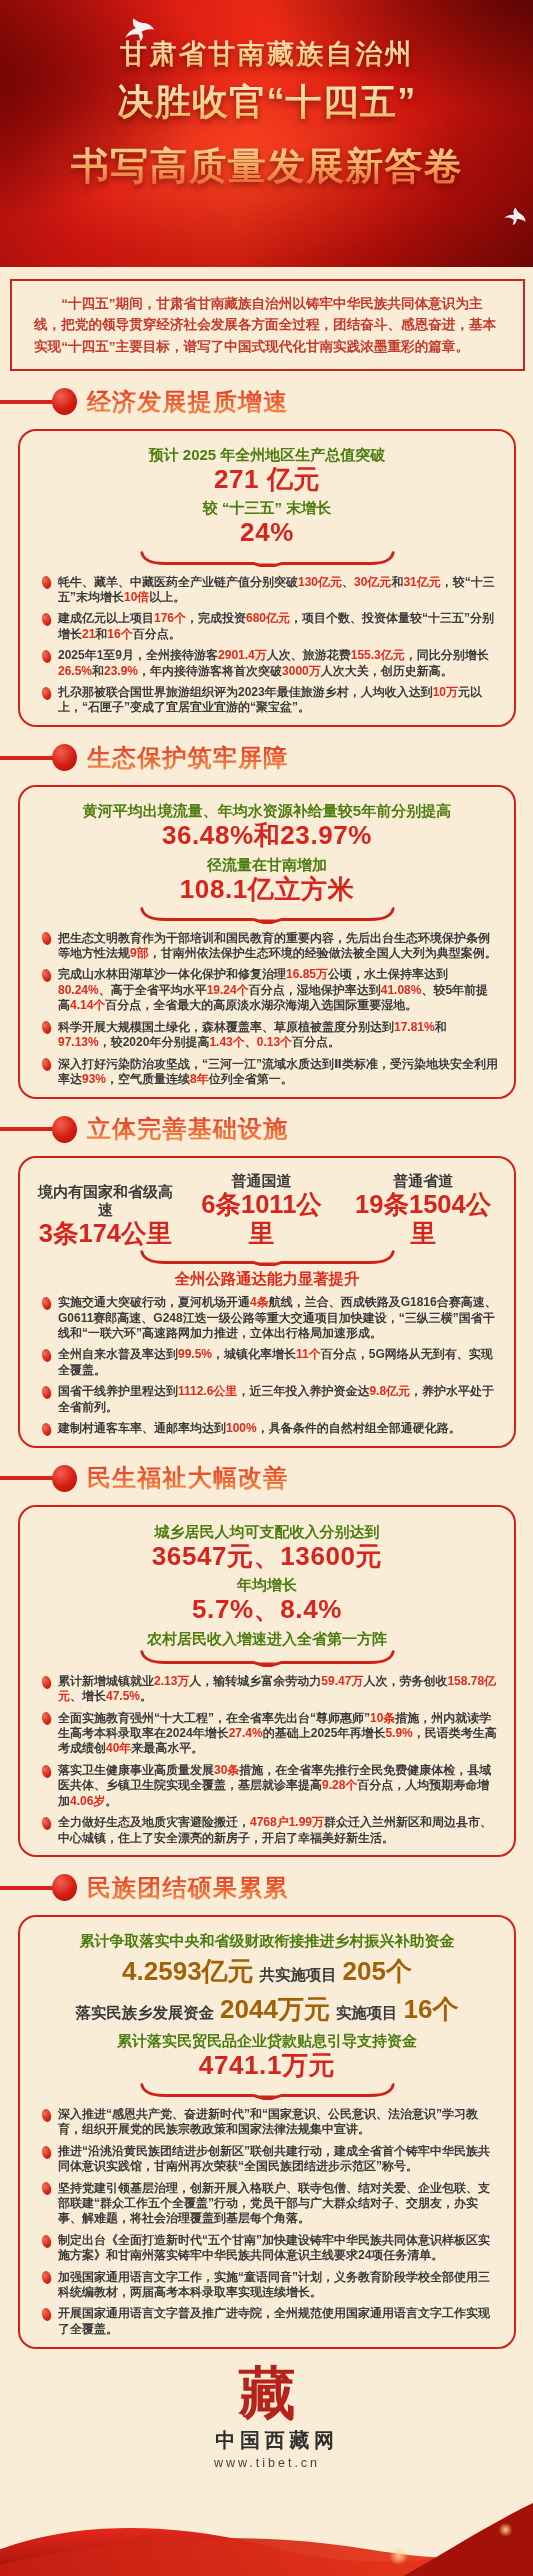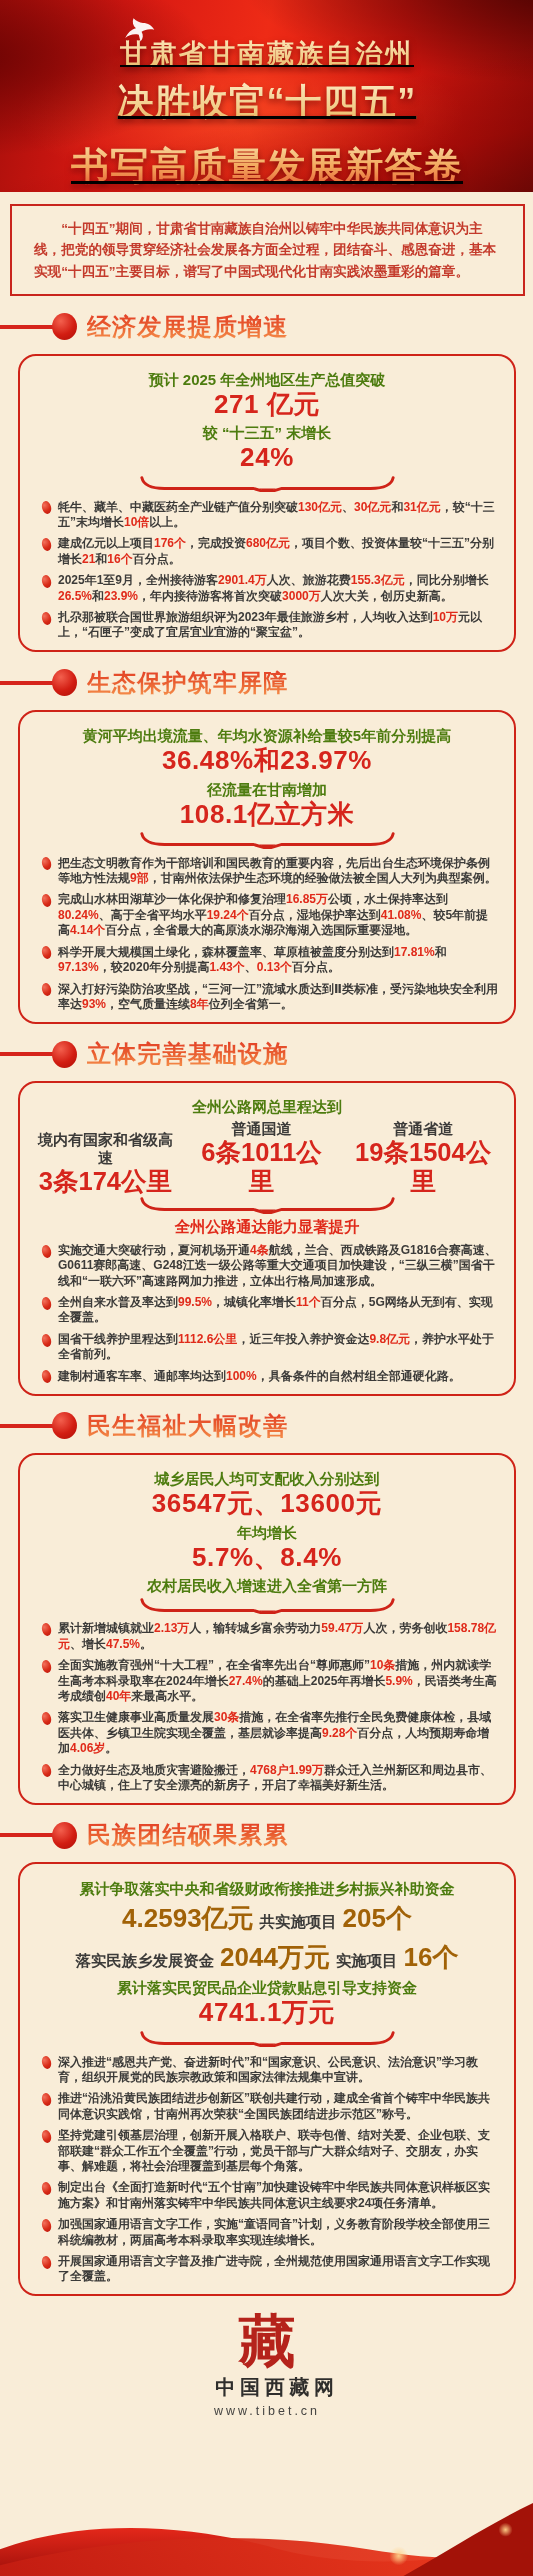--- a/index.html
+++ b/index.html
@@ -1,25 +1,25 @@
 <!DOCTYPE html>
 <html style="font-size:9.5px"><head>
 <meta charset="utf-8">
 <style>
   html,body{margin:0;padding:0;background:#f9edd8;}
   .poster{position:relative;width:534px;height:2576px;margin:0 auto;overflow:hidden;
           background:#f9edd8;font-family:"Liberation Sans","DejaVu Sans",sans-serif;font-weight:700;}
   
-  .hero{position:relative;height:192px;text-align:center;overflow:hidden;
+  .hero{position:relative;height:267px;text-align:center;overflow:hidden;
     background:
       linear-gradient(165deg, rgba(255,255,255,0) 55%, rgba(120,0,0,.30) 80%, rgba(60,0,0,.45) 100%),
       radial-gradient(140% 120% at 108% -10%, rgba(55,0,0,.85) 0%, rgba(55,0,0,0) 45%),
       radial-gradient(120% 130% at -8% 30%, rgba(100,2,2,.9) 0%, rgba(100,2,2,0) 40%),
       radial-gradient(60% 55% at 45% 60%, rgba(255,95,45,.45) 0%, rgba(255,95,45,0) 70%),
-      linear-gradient(100deg,#a80f0b 0%,#d61812 22%,#ee2b16 48%,#cf150e 72%,#930c08 100%); text-decoration: underline;}
+      linear-gradient(100deg,#a80f0b 0%,#d61812 22%,#ee2b16 48%,#cf150e 72%,#930c08 100%);}
   .hero-inner{padding-top:36px;}
   .hero-t{margin:0;background-clip:text;-webkit-background-clip:text;color:transparent;
           filter:drop-shadow(0 3.6px 3px rgba(70,0,0,.55));}
   .t1{font-size:27px;letter-spacing:2.4px;background-image:linear-gradient(180deg,#fce9c0 0%,#f3cf8d 55%,#e9b763 100%);}
   .t2{font-size:36px;margin-top:6px;letter-spacing:1.2px;background-image:linear-gradient(180deg,#fdecc6 0%,#f2cd89 60%,#e6ae52 100%);}
   .t3{font-size:38px;margin-top:14.2px;letter-spacing:1.2px;background-image:linear-gradient(180deg,#f9dfa8 0%,#f3a85c 50%,#e4492a 100%);}
   .dove{position:absolute;opacity:.95;}
   .dove1{left:120px;top:15.4px;width:37px;transform:rotate(-14deg);}
   .dove2{left:502px;top:206px;width:27px;transform:rotate(12deg);}
   
@@ -147,21 +147,20 @@
               <p class="bullet-text">深入打好污染防治攻坚战，“三河一江”流域水质达到Ⅱ类标准，受污染地块安全利用率达<span class="red">93%</span>，空气质量连续<span class="red">8年</span>位列全省第一。</p>
             </div>
           </div>
         </div>
         <div class="sec-header">
           <span class="sec-line"></span>
           <span class="sec-dot"></span>
           <h2 class="sec-title" style="margin: 0px 0px 0px 9.5px;">立体完善基础设施</h2>
         </div>
         <div class="stat-box">
-          <div class="stat-label">全州公路网总里程达到</div>
           <div class="stat-cols">
             <div class="stat-col">
               <div class="col-label">境内有国家和省级高速</div>
               <div class="col-value">3条174公里</div>
             </div>
             <div class="stat-col">
               <div class="col-label">普通国道</div>
               <div class="col-value">6条1011公里</div>
             </div>
             <div class="stat-col">

